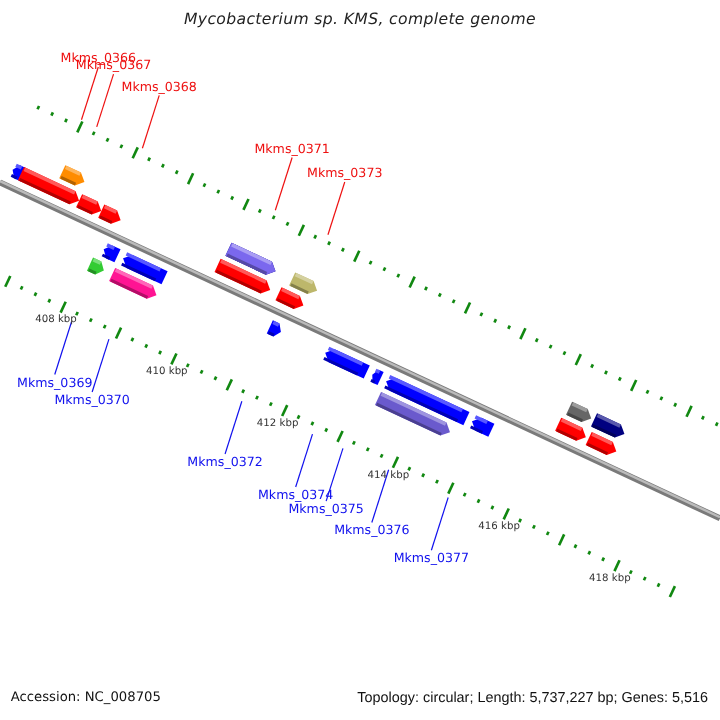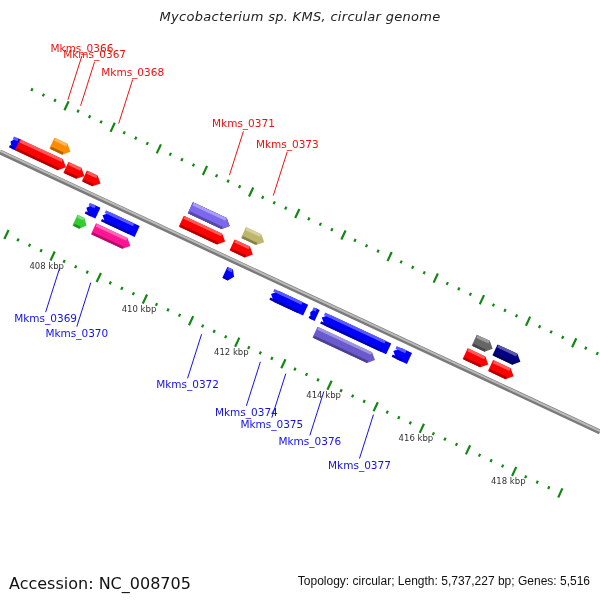--- a/index.html
+++ b/index.html
@@ -1,27 +1,27 @@
 <!DOCTYPE html>
 <html><head>
 <meta charset="utf-8">
 <style>
   html, body { margin:0; padding:0; background:#ffffff; }
   body { width:600px; height:600px; position:relative; overflow:hidden; font-family:"DejaVu Sans", sans-serif; }
   #title { position:absolute; top:9px; left:0; width:600px; text-align:center; font-style:italic; font-size:13px; color:#222; letter-spacing:0.3px; }
   #map { position:absolute; left:0; top:0; }
-  #footer-left { position:absolute; left:9px; top:574px; font-size:16px; color:#111; font-family:"DejaVu Sans", sans-serif; }
+  #footer-left { position:absolute; left:9px; top:574px; font-size:11px; color:#111; font-family:"DejaVu Sans", sans-serif; }
   #footer-right { position:absolute; right:10px; top:574px; font-size:12px; color:#111; font-family:Liberation Sans, sans-serif; }
   .lbl { font-family:"DejaVu Sans", sans-serif; font-size:10.5px; }
   .kbp { font-family:"DejaVu Sans", sans-serif; font-size:8.5px; fill:#333; }
 </style>
 </head>
 <body>
 
-<div id="title">Mycobacterium sp. KMS, circular genome</div>
+<div id="title">Mycobacterium sp. KMS, complete genome</div>
 
 <svg id="map" width="600" height="600" viewBox="0 0 600 600">
   <g id="ticks-top">
       <line x1="32.54400307886819" y1="88.28482856726184" x2="31.275346682874815" y2="91.00337798724765" stroke="#118811" stroke-width="2.2"></line>
       <line x1="44.08246461732973" y1="93.66944395187723" x2="42.81380822133635" y2="96.38799337186303" stroke="#118811" stroke-width="2.2"></line>
       <line x1="55.62092615579127" y1="99.05405933649261" x2="54.35226975979789" y2="101.77260875647842" stroke="#118811" stroke-width="2.2"></line>
       <line x1="68.63948682291173" y1="101.26703373112457" x2="64.4106321696005" y2="110.32886513107724" stroke="#118811" stroke-width="2.2"></line>
       <line x1="78.69784923271435" y1="109.82329010572339" x2="77.42919283672099" y2="112.5418395257092" stroke="#118811" stroke-width="2.2"></line>
       <line x1="90.23631077117587" y1="115.20790549033877" x2="88.9676543751825" y2="117.92645491032458" stroke="#118811" stroke-width="2.2"></line>
       <line x1="101.77477230963741" y1="120.59252087495416" x2="100.50611591364405" y2="123.31107029493997" stroke="#118811" stroke-width="2.2"></line>

